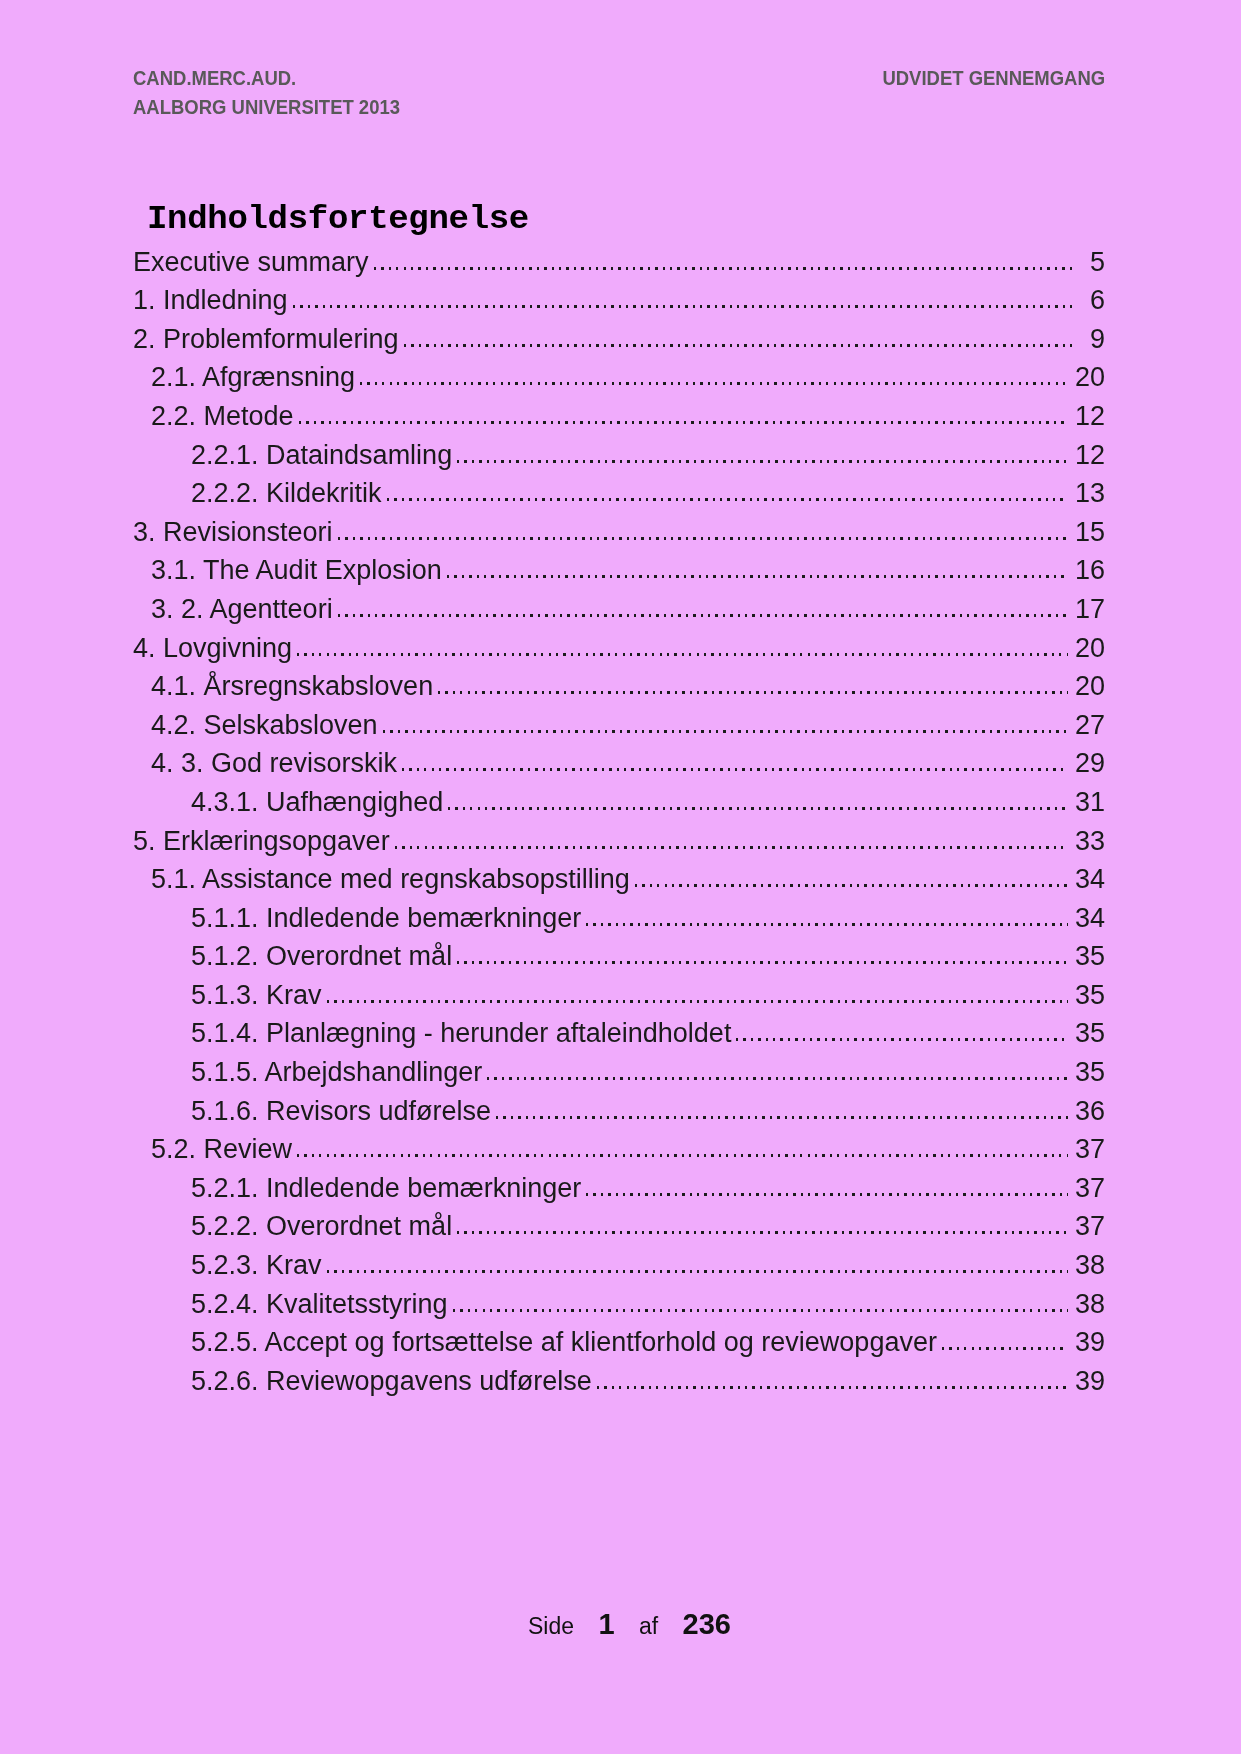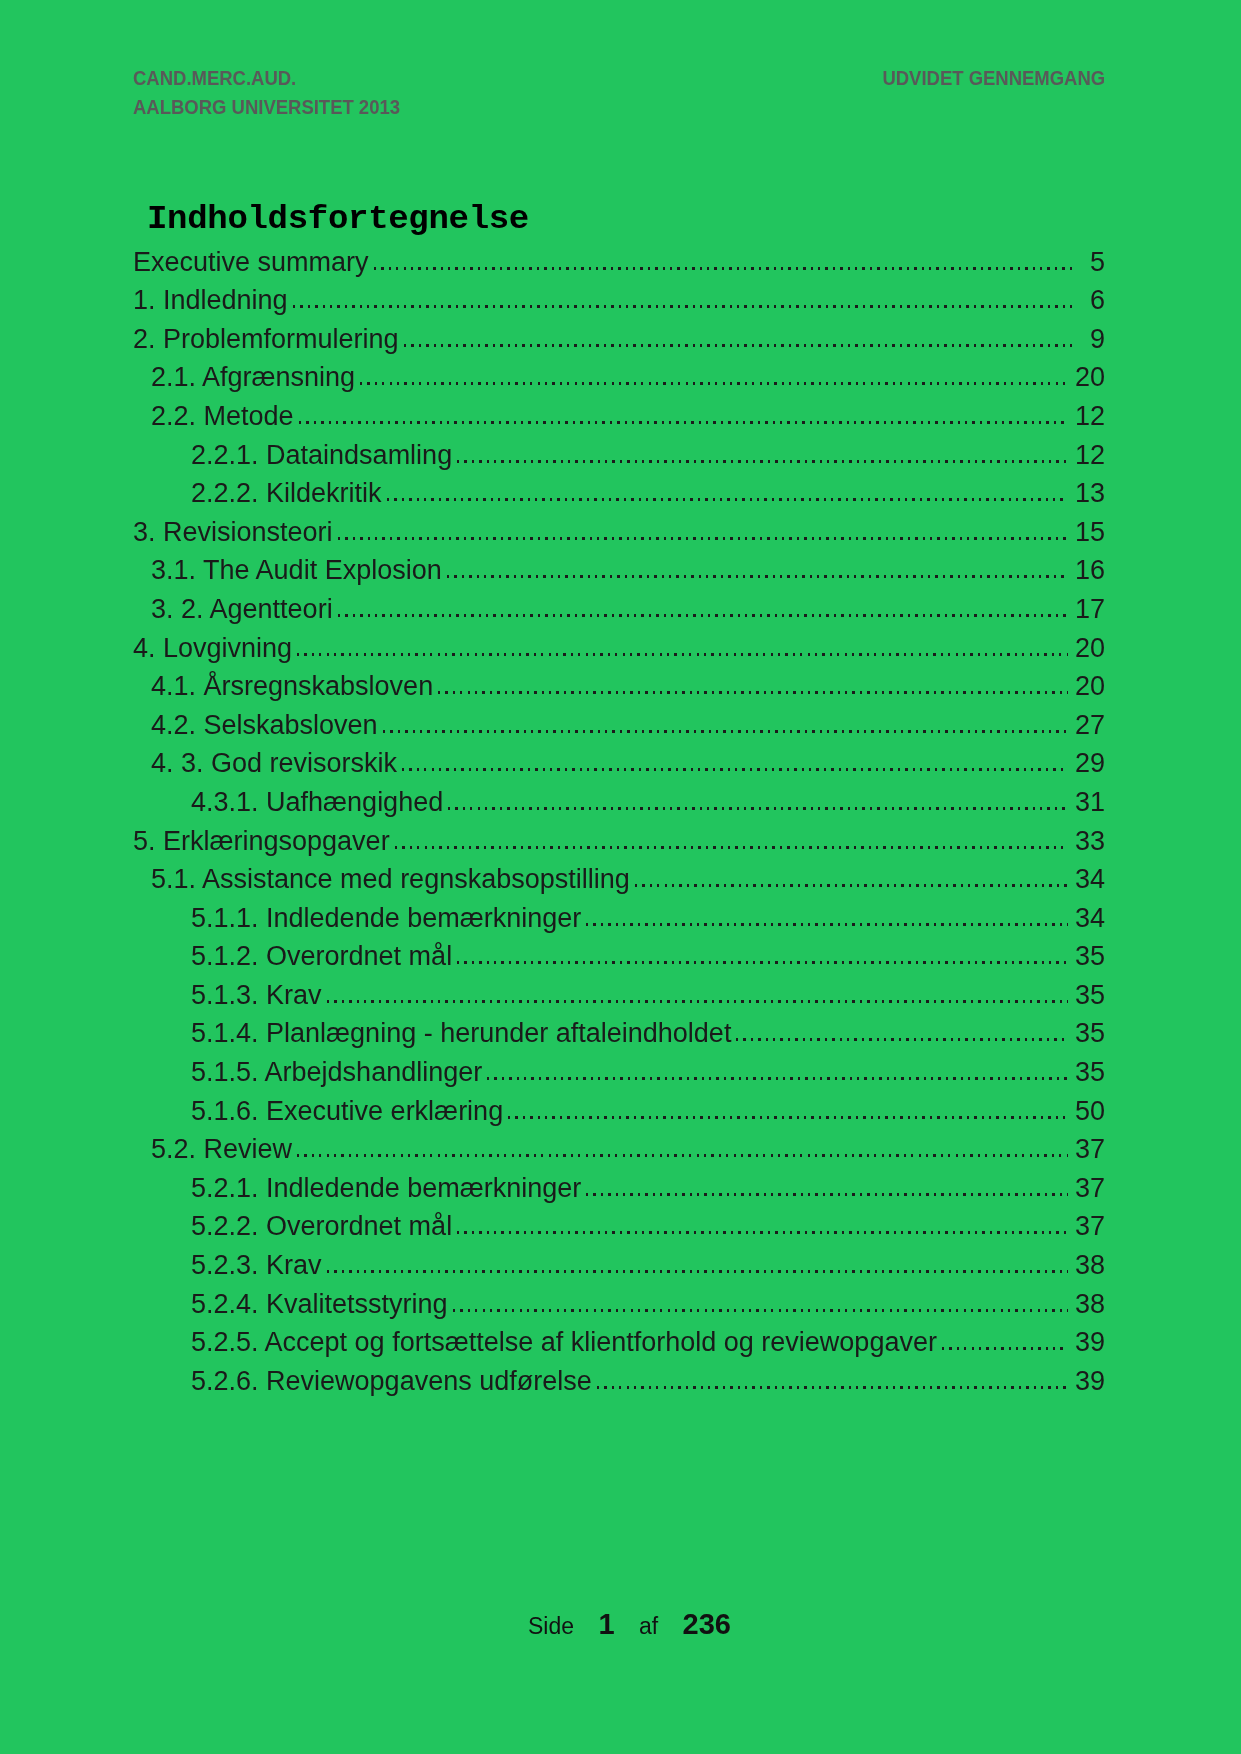--- a/index.html
+++ b/index.html
@@ -8,21 +8,21 @@
     width: 1241px;
     height: 1754px;
     font-family: "Liberation Sans", sans-serif;
     color: #1a1a1a;
     position: relative;
     overflow: hidden;
   }
   .page {
     position: absolute;
     inset: 0;
-    background: #22c55e;
+    background: #f0abfc;
   }
   
   .doc-header {
     position: absolute;
     top: 63px;
     left: 133px;
     right: 136px;
     display: flex;
     justify-content: space-between;
     align-items: flex-start;
@@ -226,23 +226,23 @@
       <span class="toc-label">5.1.4. Planlægning - herunder aftaleindholdet</span>
       <span class="toc-leader"></span>
       <span class="toc-page">35</span>
     </div>
       <div class="toc-row level-2">
       <span class="toc-label">5.1.5. Arbejdshandlinger</span>
       <span class="toc-leader"></span>
       <span class="toc-page">35</span>
     </div>
       <div class="toc-row level-2">
-      <span class="toc-label">5.1.6. Executive erklæring</span>
-      <span class="toc-leader"></span>
-      <span class="toc-page">50</span>
+      <span class="toc-label">5.1.6. Revisors udførelse</span>
+      <span class="toc-leader"></span>
+      <span class="toc-page">36</span>
     </div>
       <div class="toc-row level-1">
       <span class="toc-label">5.2. Review</span>
       <span class="toc-leader"></span>
       <span class="toc-page">37</span>
     </div>
       <div class="toc-row level-2">
       <span class="toc-label">5.2.1. Indledende bemærkninger</span>
       <span class="toc-leader"></span>
       <span class="toc-page">37</span>

